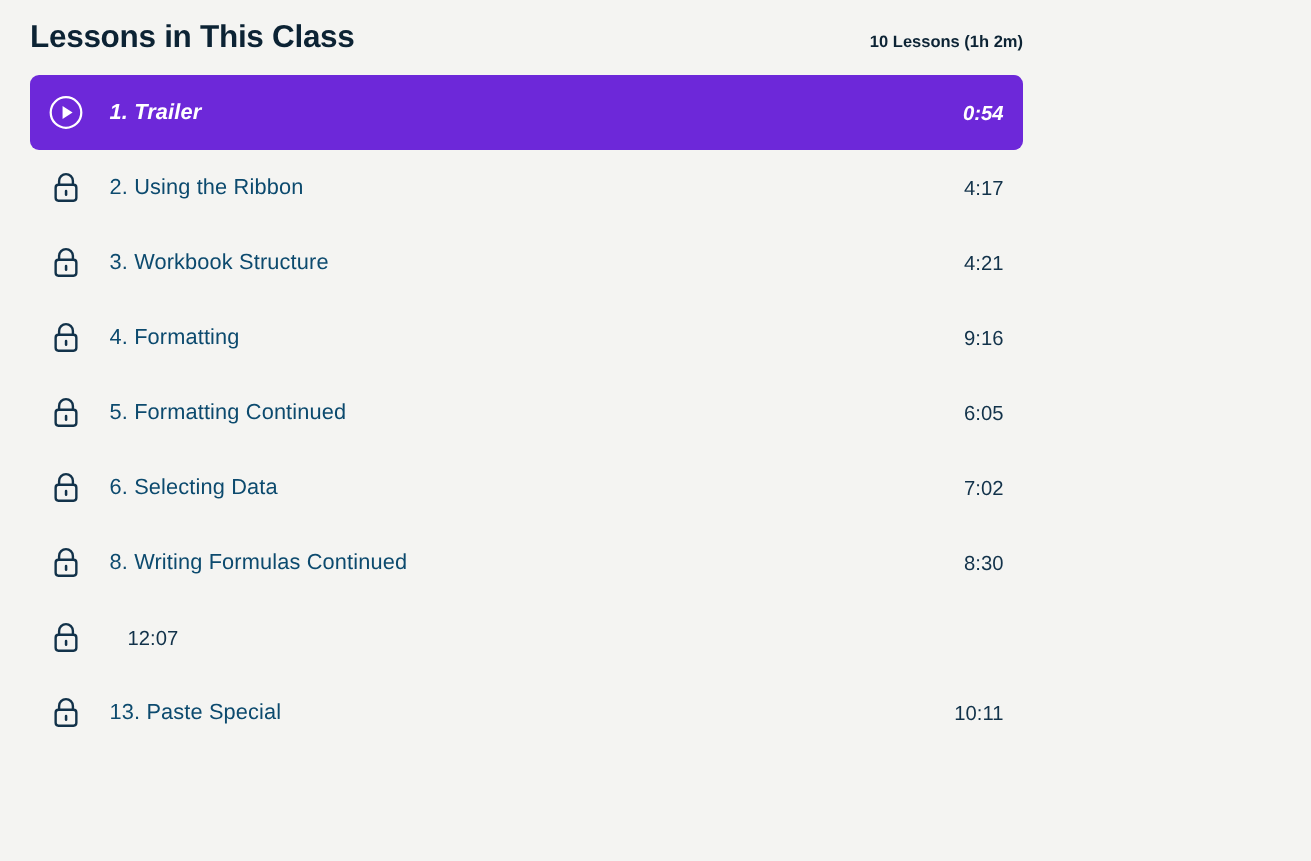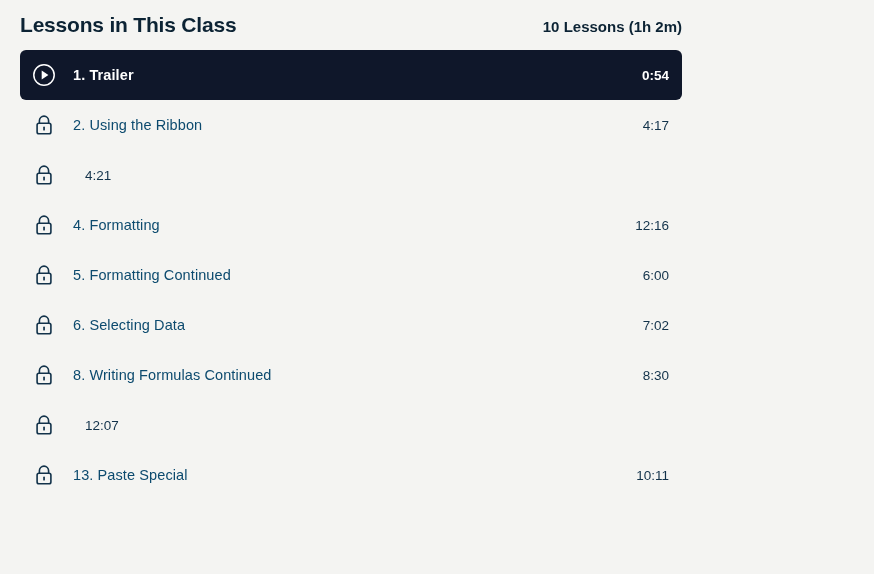--- a/index.html
+++ b/index.html
@@ -38,21 +38,21 @@
   .panel-title {
     font-size: 21px;
     font-weight: bold;
     letter-spacing: -0.2px;
     color: #0c2334;
     line-height: 50px;
     white-space: nowrap;
   }
 
   .panel-count {
-    font-size: 15px;
+    font-size: 11px;
     font-weight: bold;
     color: #0c2334;
     line-height: 50px;
     white-space: nowrap;
   }
 
   
   .lesson-list {
     list-style: none;
     padding: 0 20px;
@@ -63,21 +63,22 @@
     display: flex;
     align-items: center;
     height: 50px;
     padding: 0 13px 0 12px;
     border-radius: 6px;
     cursor: pointer;
     background: transparent;
   }
 
   .lesson-row.active {
-    background: #0f172a;
+    background: #6d28d9;
+    font-style: italic;
   }
 
   .lesson-icon {
     width: 24px;
     height: 24px;
     flex: 0 0 24px;
     display: flex;
     align-items: center;
     justify-content: center;
     margin-right: 17px;
@@ -149,43 +150,44 @@
         <span class="lesson-duration">4:17</span>
       </li>
       <li class="lesson-row">
         <span class="lesson-icon">
           <svg width="24" height="24" viewBox="0 0 24 24" aria-hidden="true">
             <path d="M7.4 10.2 V7.7 a4.6 4.6 0 0 1 9.2 0 V10.2" fill="none" stroke="#12324a" stroke-width="1.6" stroke-linecap="round"></path>
             <rect x="5.1" y="10.2" width="13.8" height="10.6" rx="1.9" ry="1.9" fill="none" stroke="#12324a" stroke-width="1.6"></rect>
             <rect x="11.2" y="13.5" width="1.7" height="4.1" rx="0.85" fill="#12324a"></rect>
           </svg>
         </span>
+        <span class="lesson-title">3. Workbook Structure</span>
         <span class="lesson-duration">4:21</span>
       </li>
       <li class="lesson-row">
         <span class="lesson-icon">
           <svg width="24" height="24" viewBox="0 0 24 24" aria-hidden="true">
             <path d="M7.4 10.2 V7.7 a4.6 4.6 0 0 1 9.2 0 V10.2" fill="none" stroke="#12324a" stroke-width="1.6" stroke-linecap="round"></path>
             <rect x="5.1" y="10.2" width="13.8" height="10.6" rx="1.9" ry="1.9" fill="none" stroke="#12324a" stroke-width="1.6"></rect>
             <rect x="11.2" y="13.5" width="1.7" height="4.1" rx="0.85" fill="#12324a"></rect>
           </svg>
         </span>
         <span class="lesson-title">4. Formatting</span>
-        <span class="lesson-duration">12:16</span>
+        <span class="lesson-duration">9:16</span>
       </li>
       <li class="lesson-row">
         <span class="lesson-icon">
           <svg width="24" height="24" viewBox="0 0 24 24" aria-hidden="true">
             <path d="M7.4 10.2 V7.7 a4.6 4.6 0 0 1 9.2 0 V10.2" fill="none" stroke="#12324a" stroke-width="1.6" stroke-linecap="round"></path>
             <rect x="5.1" y="10.2" width="13.8" height="10.6" rx="1.9" ry="1.9" fill="none" stroke="#12324a" stroke-width="1.6"></rect>
             <rect x="11.2" y="13.5" width="1.7" height="4.1" rx="0.85" fill="#12324a"></rect>
           </svg>
         </span>
         <span class="lesson-title">5. Formatting Continued</span>
-        <span class="lesson-duration">6:00</span>
+        <span class="lesson-duration">6:05</span>
       </li>
       <li class="lesson-row">
         <span class="lesson-icon">
           <svg width="24" height="24" viewBox="0 0 24 24" aria-hidden="true">
             <path d="M7.4 10.2 V7.7 a4.6 4.6 0 0 1 9.2 0 V10.2" fill="none" stroke="#12324a" stroke-width="1.6" stroke-linecap="round"></path>
             <rect x="5.1" y="10.2" width="13.8" height="10.6" rx="1.9" ry="1.9" fill="none" stroke="#12324a" stroke-width="1.6"></rect>
             <rect x="11.2" y="13.5" width="1.7" height="4.1" rx="0.85" fill="#12324a"></rect>
           </svg>
         </span>
         <span class="lesson-title">6. Selecting Data</span>

